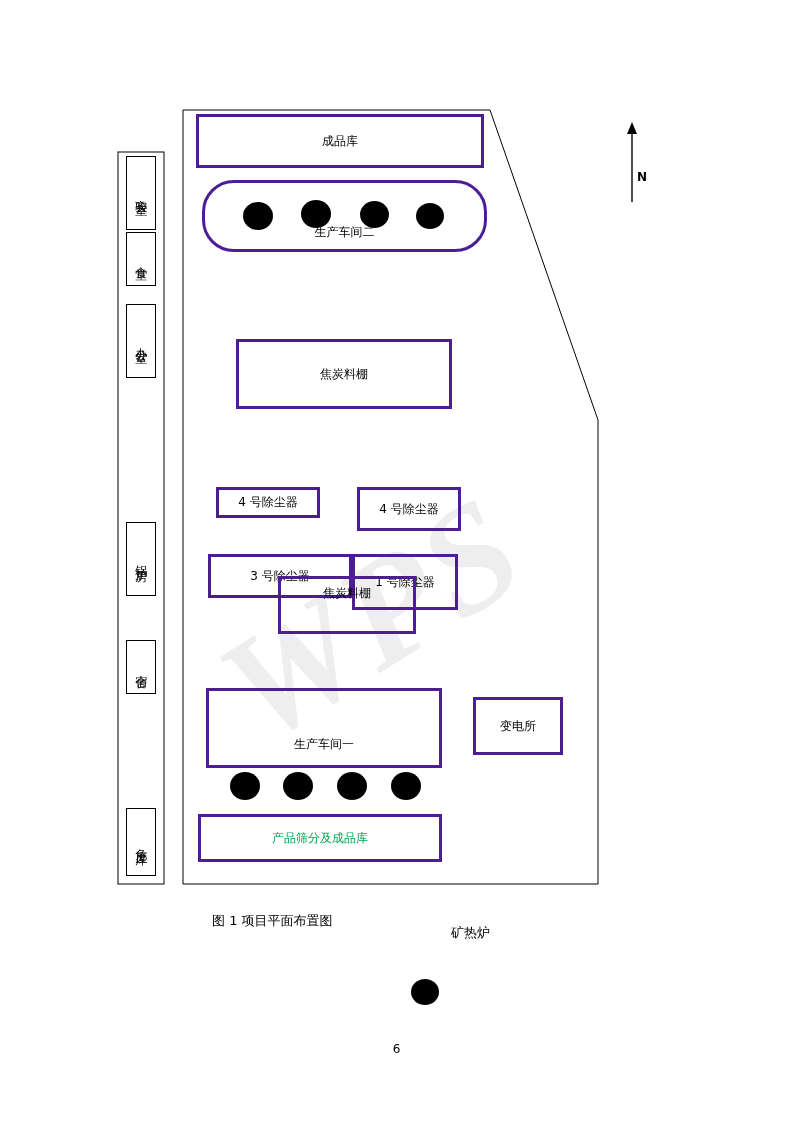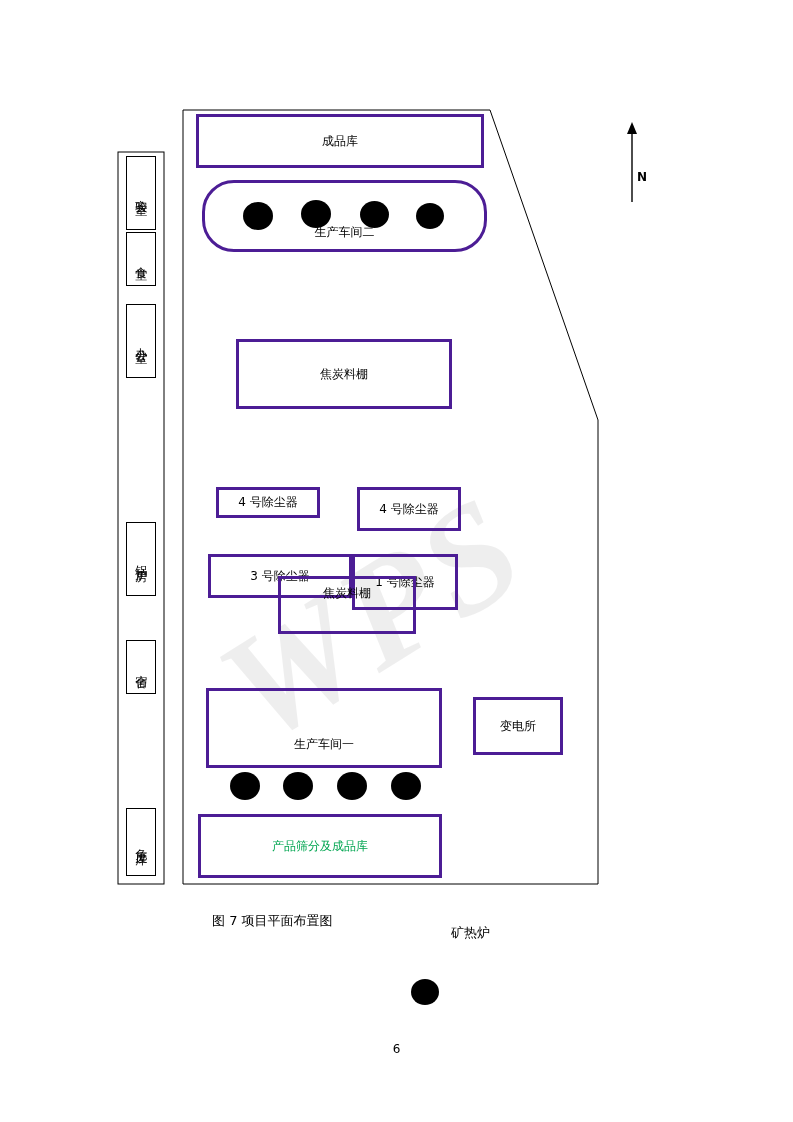--- a/index.html
+++ b/index.html
@@ -221,24 +221,24 @@
 
   <div class="box" style="left:206px; top:688px; width:236px; height:80px;">
     <span class="box-label" style="position:absolute; bottom:12px; left:50%; transform:translateX(-50%);">生产车间一</span>
   </div>
 
   <div class="dot" style="left:230px; top:772px; width:30px; height:28px;"></div>
   <div class="dot" style="left:283px; top:772px; width:30px; height:28px;"></div>
   <div class="dot" style="left:337px; top:772px; width:30px; height:28px;"></div>
   <div class="dot" style="left:391px; top:772px; width:30px; height:28px;"></div>
 
-  <div class="box" style="left:198px; top:814px; width:244px; height:64px;">
+  <div class="box" style="left:198px; top:814px; width:244px; height:48px;">
     <span class="box-label green">产品筛分及成品库</span>
   </div>
 
-  <div class="caption" style="left:212px; top:912px;">图 7    项目平面布置图</div>
+  <div class="caption" style="left:212px; top:912px;">图 1    项目平面布置图</div>
   <div class="caption" style="left:451px; top:912px;margin-top:12px;">矿热炉</div>
 
   <div class="dot" style="left:411px; top:979px; width:28px; height:26px;"></div>
 
   <div class="page-number" style="top:1042px;">6</div>
 
 </div>
 
 </body></html>

